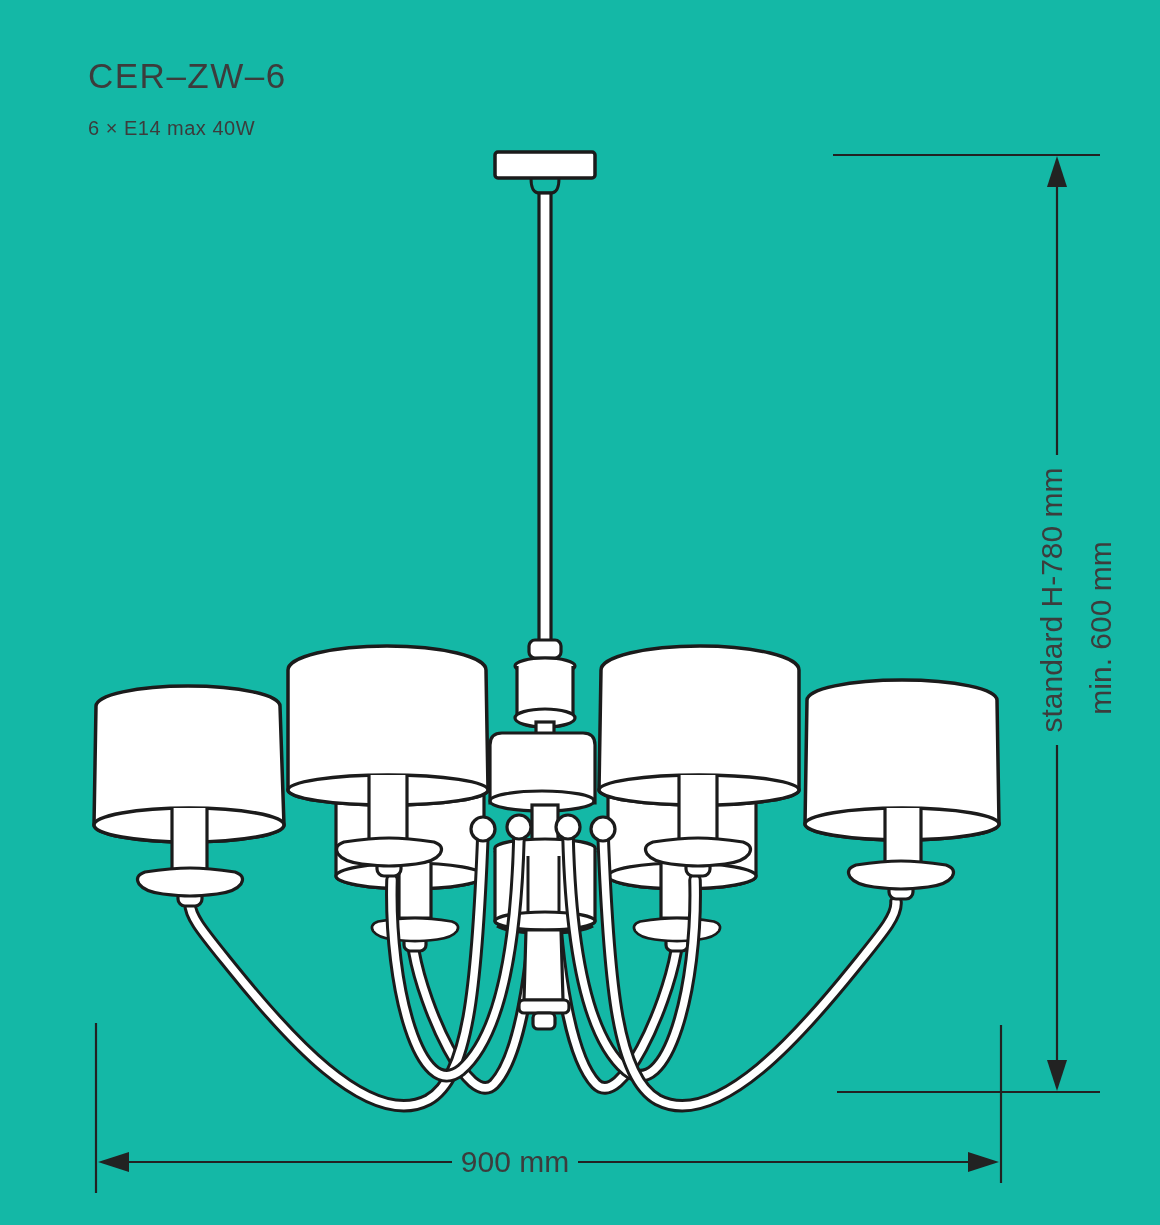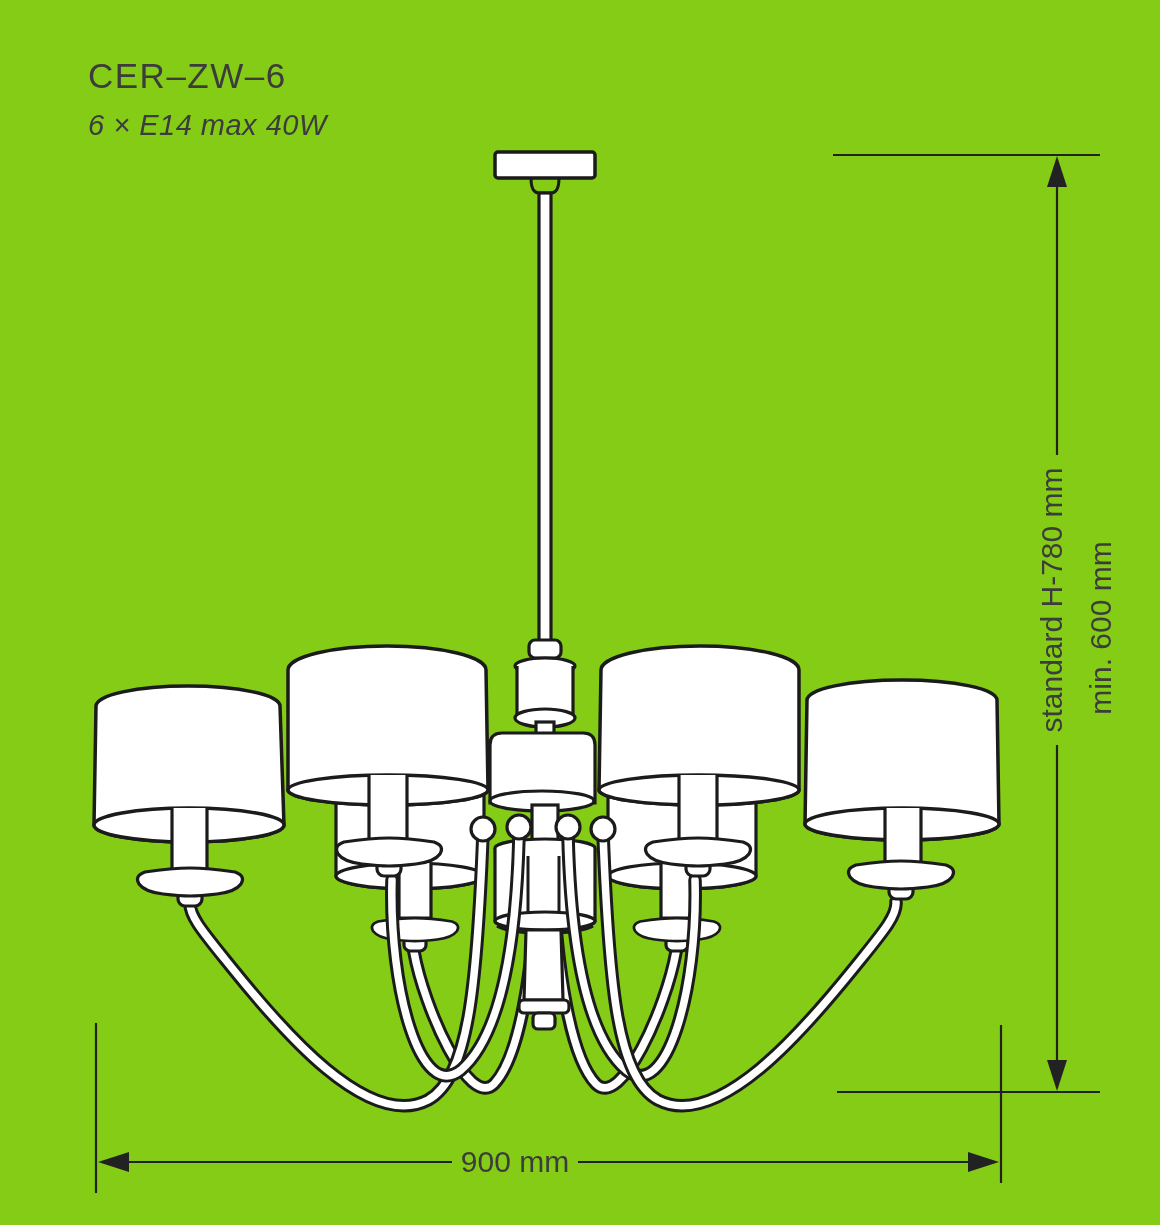--- a/index.html
+++ b/index.html
@@ -1,20 +1,20 @@
 <!DOCTYPE html>
 <html><head>
 <meta charset="utf-8">
 <style>
   html,body{margin:0;padding:0;background:#ffffff;}
-  .page{position:relative;width:1160px;height:1225px;background:#84cc16;overflow:hidden;
+  .page{position:relative;width:1160px;height:1225px;background:#14b8a6;overflow:hidden;
         font-family:"Liberation Sans",sans-serif;}
   .hdr{position:absolute;left:88px;top:58px;color:#3c3c3c;}
   .hdr .code{font-size:35px;font-weight:400;letter-spacing:1.5px;line-height:1.0;}
-  .hdr .spec{font-size:29px;font-weight:400;letter-spacing:0.5px;margin-top:16px;font-style:italic;}
+  .hdr .spec{font-size:20px;font-weight:400;letter-spacing:0.5px;margin-top:24px;}
   svg{position:absolute;left:0;top:0;}
   .ln{fill:none;stroke:#1b1b1b;stroke-width:3;}
   .wfill{fill:#ffffff;stroke:#1b1b1b;stroke-width:3.2;}
   .wfillb{fill:#ffffff;stroke:#1b1b1b;stroke-width:3.5;}
   .tube-out{fill:none;stroke:#1b1b1b;stroke-width:13.5;stroke-linecap:round;}
   .tube-in{fill:none;stroke:#ffffff;stroke-width:7.5;stroke-linecap:round;}
   .dim{fill:none;stroke:#222222;stroke-width:2.2;}
   .arrow{fill:#222222;stroke:none;}
   .dimtext{font-family:"Liberation Sans",sans-serif;font-size:30px;fill:#3c3c3c;}
 </style>

